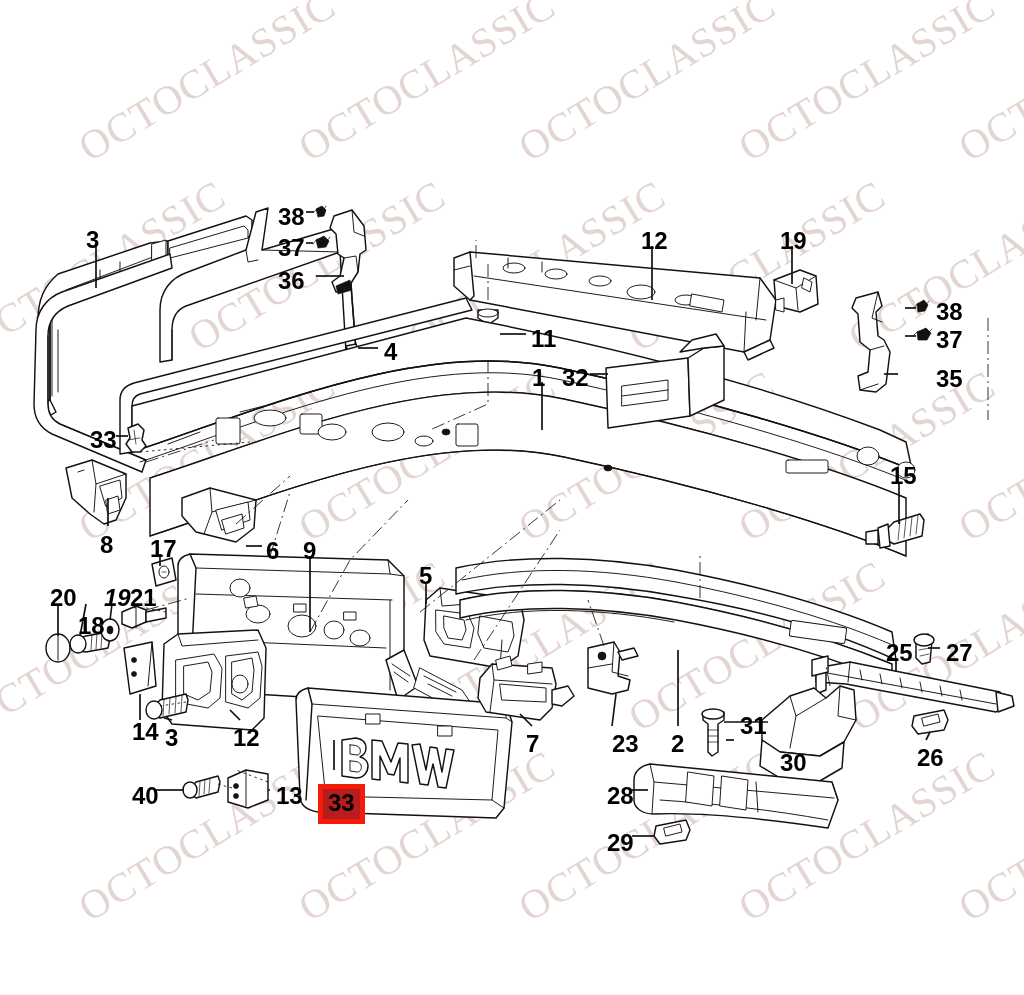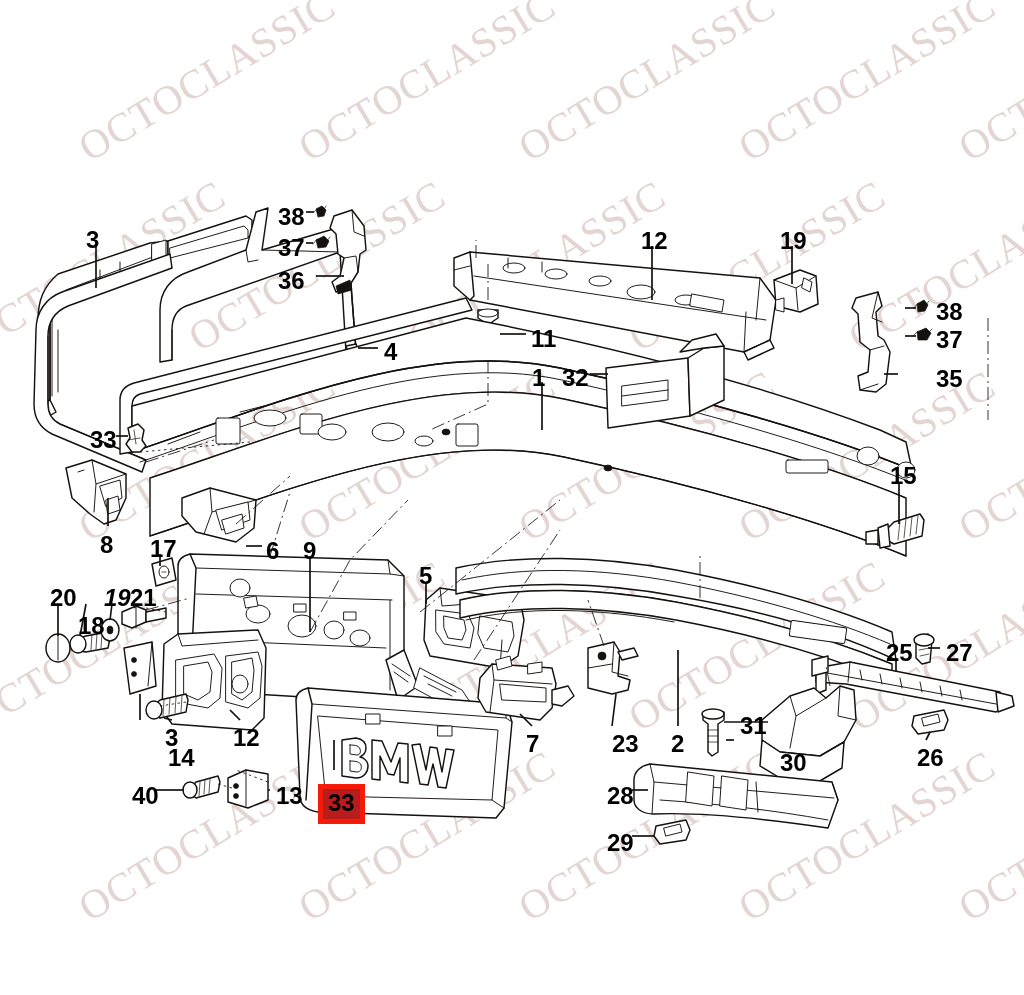--- a/index.html
+++ b/index.html
@@ -539,21 +539,21 @@
       <div class="callout" style="left: 150px; top: 537px;">17</div>
       <div class="callout" style="left: 266px; top: 539px;">6</div>
       <div class="callout" style="left: 303px; top: 539px;">9</div>
       <div class="callout" style="left: 419px; top: 564px;">5</div>
       <div class="callout" style="left: 50px; top: 586px;">20</div>
       <div class="callout" style="left: 78px; top: 614px;">18</div>
       <div class="callout" style="left: 104px; top: 586px; font-style: italic;">19</div>
       <div class="callout" style="left: 130px; top: 586px;">21</div>
       <div class="callout" style="left: 886px; top: 641px;">25</div>
       <div class="callout" style="left: 946px; top: 641px;">27</div>
-      <div class="callout" style="left: 132px; top: 746px; margin-left: 36px;">14</div>
+      <div class="callout" style="left: 132px; top: 720px;">14</div>
       <div class="callout" style="left: 165px; top: 726px;">3</div>
       <div class="callout" style="left: 233px; top: 726px;">12</div>
       <div class="callout" style="left: 740px; top: 714px;">31</div>
       <div class="callout" style="left: 740px; top: 751px; margin-left: 40px;">30</div>
       <div class="callout" style="left: 526px; top: 732px;">7</div>
       <div class="callout" style="left: 612px; top: 732px;">23</div>
       <div class="callout" style="left: 671px; top: 732px;">2</div>
       <div class="callout" style="left: 917px; top: 746px;">26</div>
       <div class="callout" style="left: 132px; top: 784px;">40</div>
       <div class="callout" style="left: 276px; top: 784px;">13</div>

